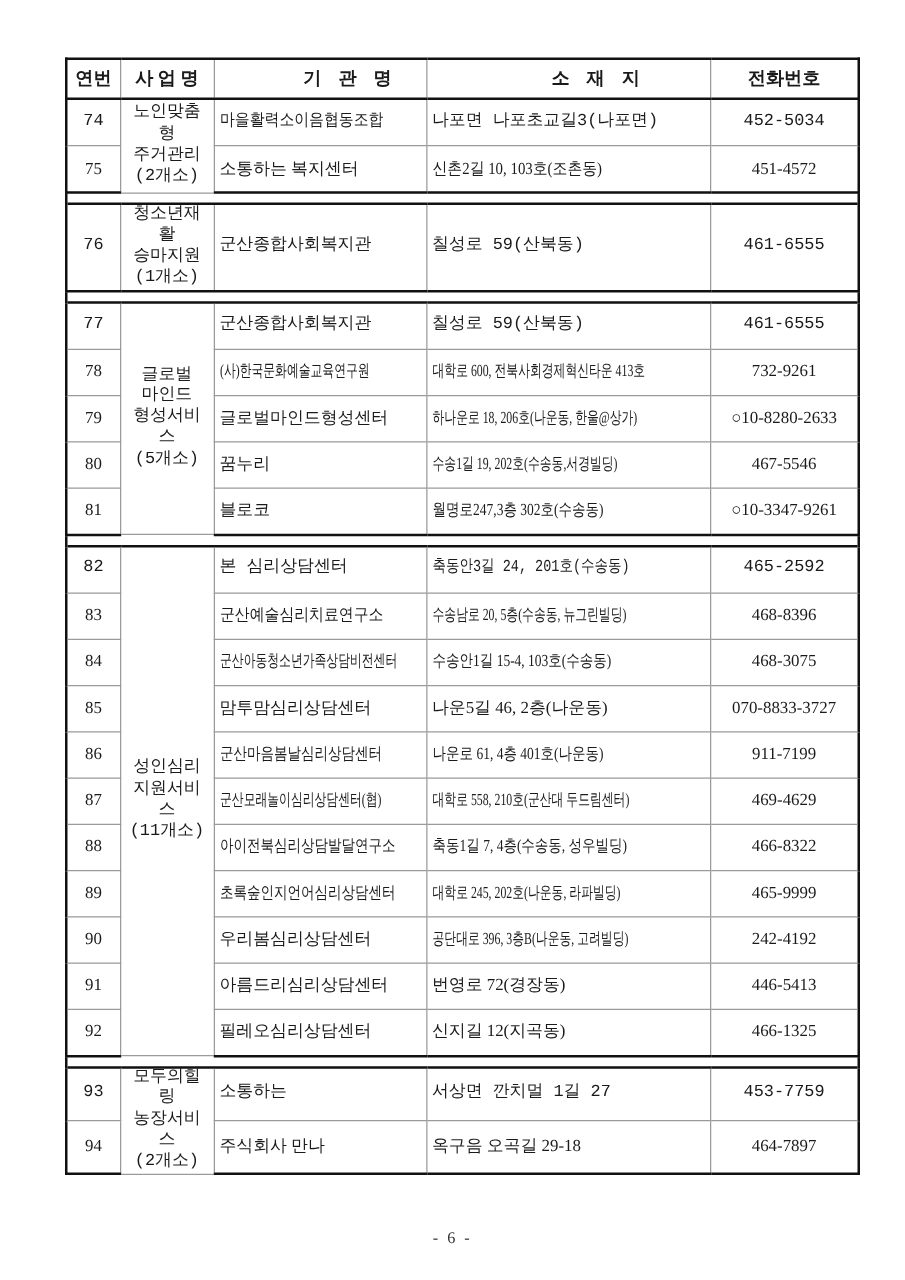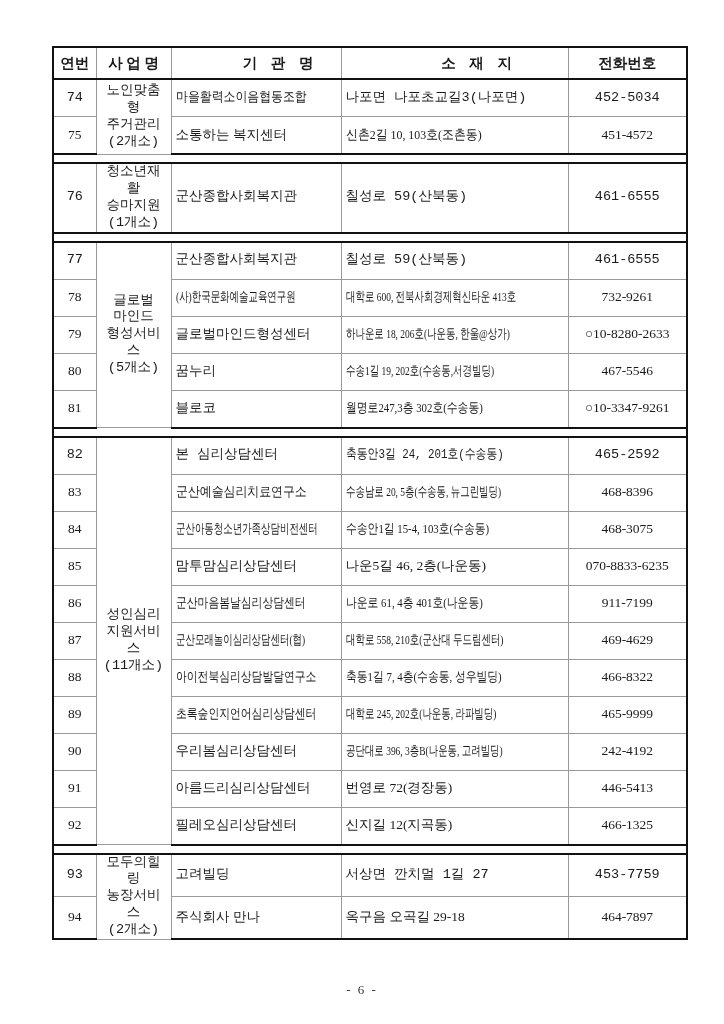--- a/index.html
+++ b/index.html
@@ -247,21 +247,21 @@
           <tr class="body">
             <td class="no" style="height: 36px;">84</td>
             <td class="org"><span class="sq3">군산아동청소년가족상담비전센터</span></td>
             <td class="addr"><span class="sq">수송안1길 15-4, 103호(수송동)</span></td>
             <td class="tel">468-3075</td>
           </tr>
           <tr class="body">
             <td class="no" style="height: 36px;">85</td>
             <td class="org">맘투맘심리상담센터</td>
             <td class="addr">나운5길 46, 2층(나운동)</td>
-            <td class="tel">070-8833-6235</td>
+            <td class="tel">070-8833-3727</td>
           </tr>
           <tr class="body">
             <td class="no" style="height: 36px;">86</td>
             <td class="org"><span class="sq">군산마음봄날심리상담센터</span></td>
             <td class="addr"><span class="sq">나운로 61, 4층 401호(나운동)</span></td>
             <td class="tel">911-7199</td>
           </tr>
           <tr class="body">
             <td class="no" style="height: 36px;">87</td>
             <td class="org"><span class="sq3">군산모래놀이심리상담센터(협)</span></td>
@@ -301,21 +301,21 @@
           <tr class="gap">
             <td colspan="5"></td>
           </tr>
           <tr class="body group-start">
             <td class="no" style="height: 36px;">93</td>
             <td class="prog" rowspan="2">
               <div>모두의힐링</div>
               <div>농장서비스</div>
               <div>(2개소)</div>
             </td>
-            <td class="org">고려빌딩</td>
+            <td class="org">소통하는</td>
             <td class="addr">서상면 깐치멀 1길 27</td>
             <td class="tel">453-7759</td>
           </tr>
           <tr class="body group-end">
             <td class="no" style="height: 36px;">94</td>
             <td class="org">주식회사 만나</td>
             <td class="addr">옥구음 오곡길 29-18</td>
             <td class="tel">464-7897</td>
           </tr>
         </tbody>

